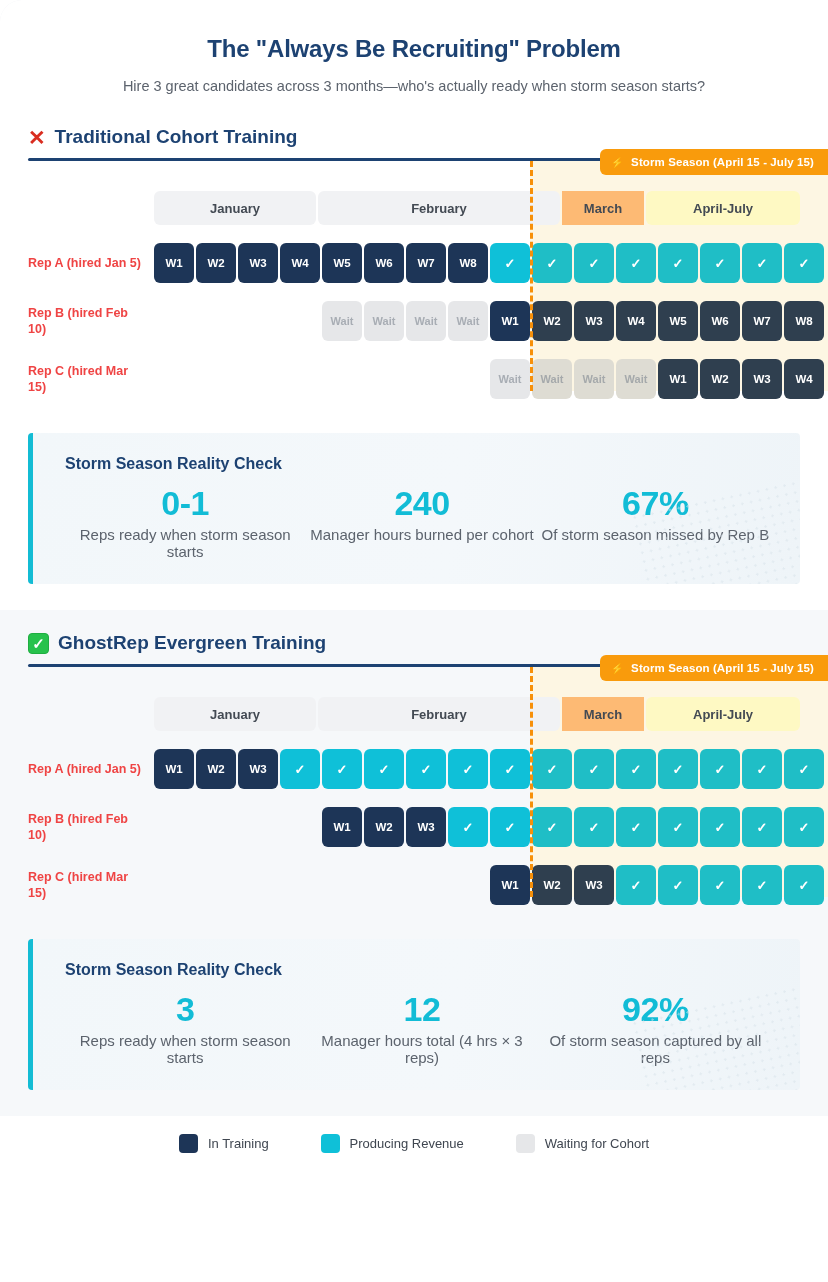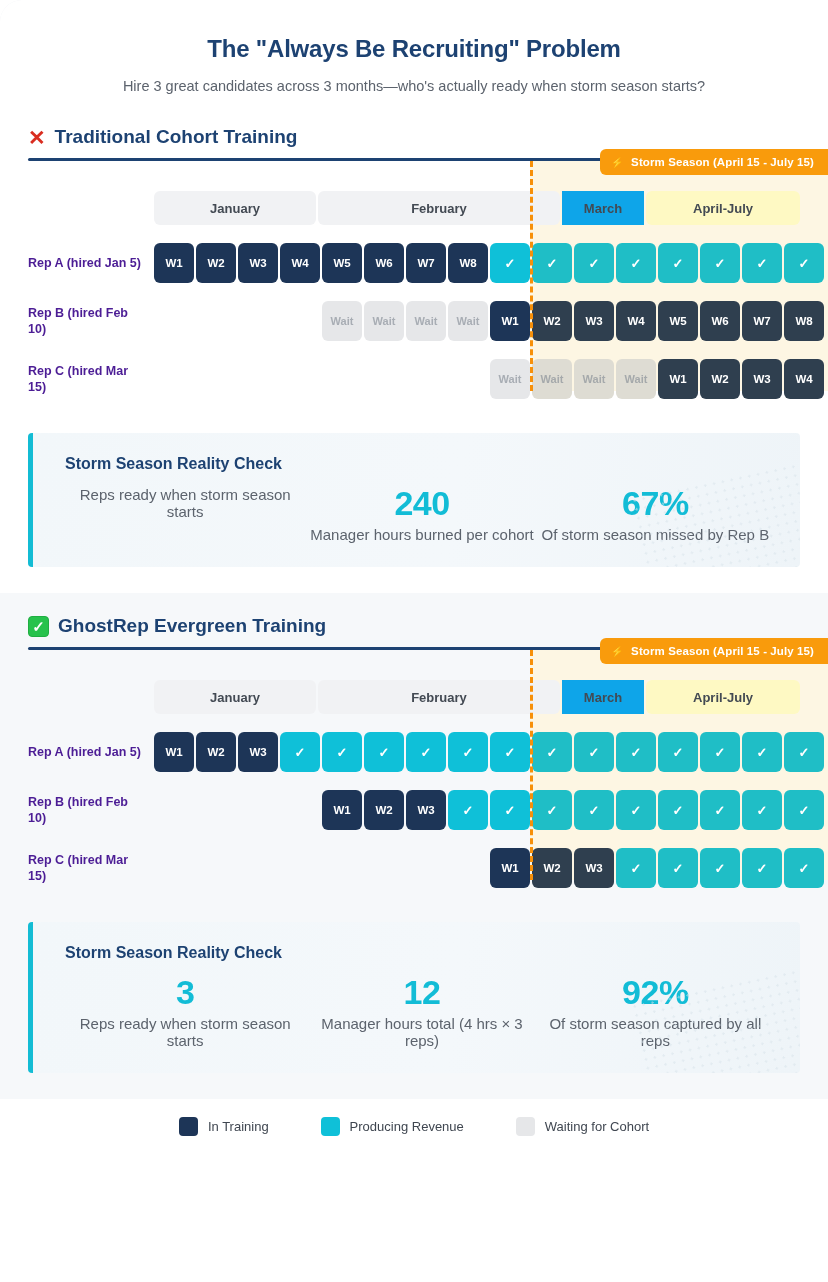--- a/index.html
+++ b/index.html
@@ -91,31 +91,31 @@
   .months .spacer { width: 126px; flex: none; }
   .months .mcells { flex: 1; display: flex; gap: 2px; }
   .mlab {
     background: #f1f2f4; color: #434a53;
     font-size: 13px; font-weight: 600;
     height: 34px; display: flex; align-items: center; justify-content: center;
     border-radius: 6px;
   }
   .mlab.m1 { width: 162px; }
   .mlab.m2 { width: 242px; }
-  .mlab.m3 { width: 82px; border-radius: 0; background: #0ea5e9;}
+  .mlab.m3 { width: 82px; border-radius: 0; background: #fdba74;}
   .mlab.m4 { flex: 1; border-radius: 6px; background: #fef9c3;}
 
   .row {
     position: relative; z-index: 3;
     display: flex; align-items: center;
     margin-top: 18px;
   }
   .rowlab {
     width: 126px; flex: none; padding-right: 8px;
-    font-size: 12.5px; font-weight: bold; color: #4c1d95; line-height: 1.32;
+    font-size: 12.5px; font-weight: bold; color: #ef4444; line-height: 1.32;
   }
   .cells { flex: 1; display: flex; gap: 2px; align-items: center; }
   .cell {
     width: 40px; height: 40px; flex: none;
     border-radius: 6px;
     display: flex; align-items: center; justify-content: center;
     font-size: 11.5px; font-weight: bold; color: #ffffff;
   }
   .cell.training { background: #1d3557; }
   .cell.training.dim { background: #2f3f4f; }
@@ -280,20 +280,21 @@
                 <div class="cell training dim">W3</div>
                 <div class="cell training dim">W4</div>
               </div>
             </div>
           </div>
         </div>
         <div class="stats">
           <h3>Storm Season Reality Check</h3>
           <div class="stat-grid">
             <div class="stat">
+              <div class="num">0-1</div>
               <div class="lbl">Reps ready when storm season starts</div>
             </div>
             <div class="stat">
               <div class="num">240</div>
               <div class="lbl">Manager hours burned per cohort</div>
             </div>
             <div class="stat">
               <div class="num">67%</div>
               <div class="lbl">Of storm season missed by Rep B</div>
             </div>

